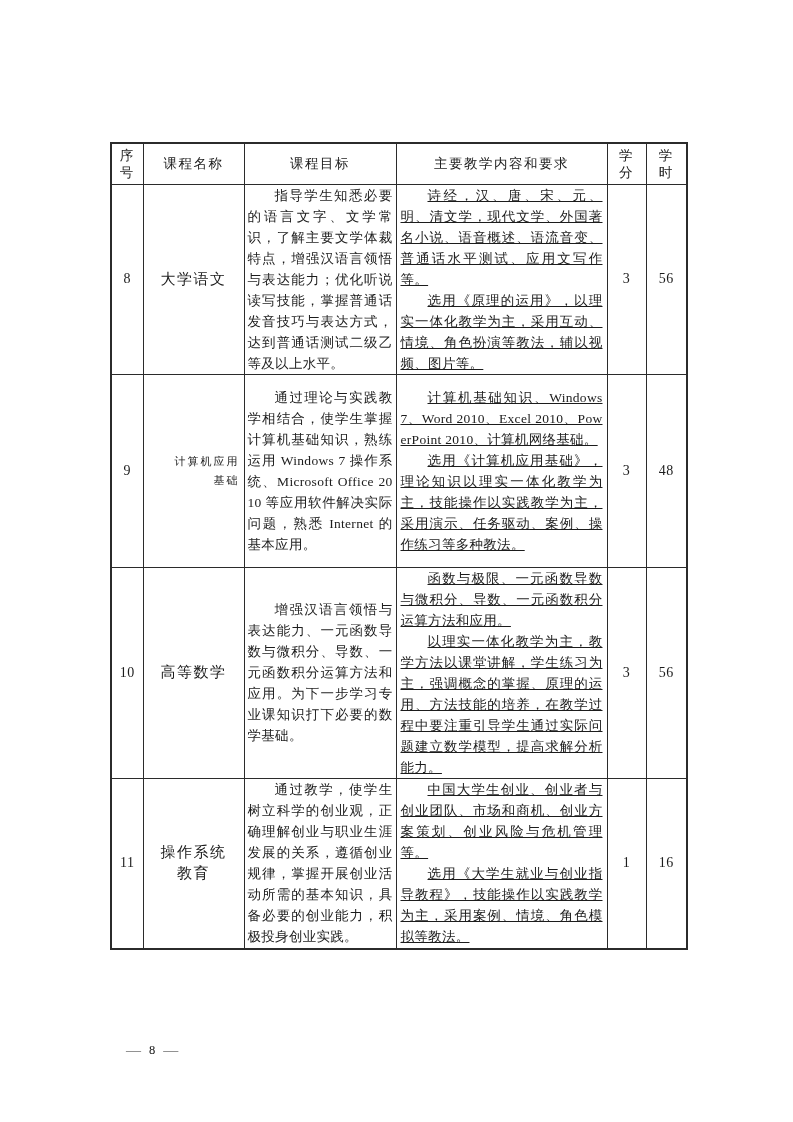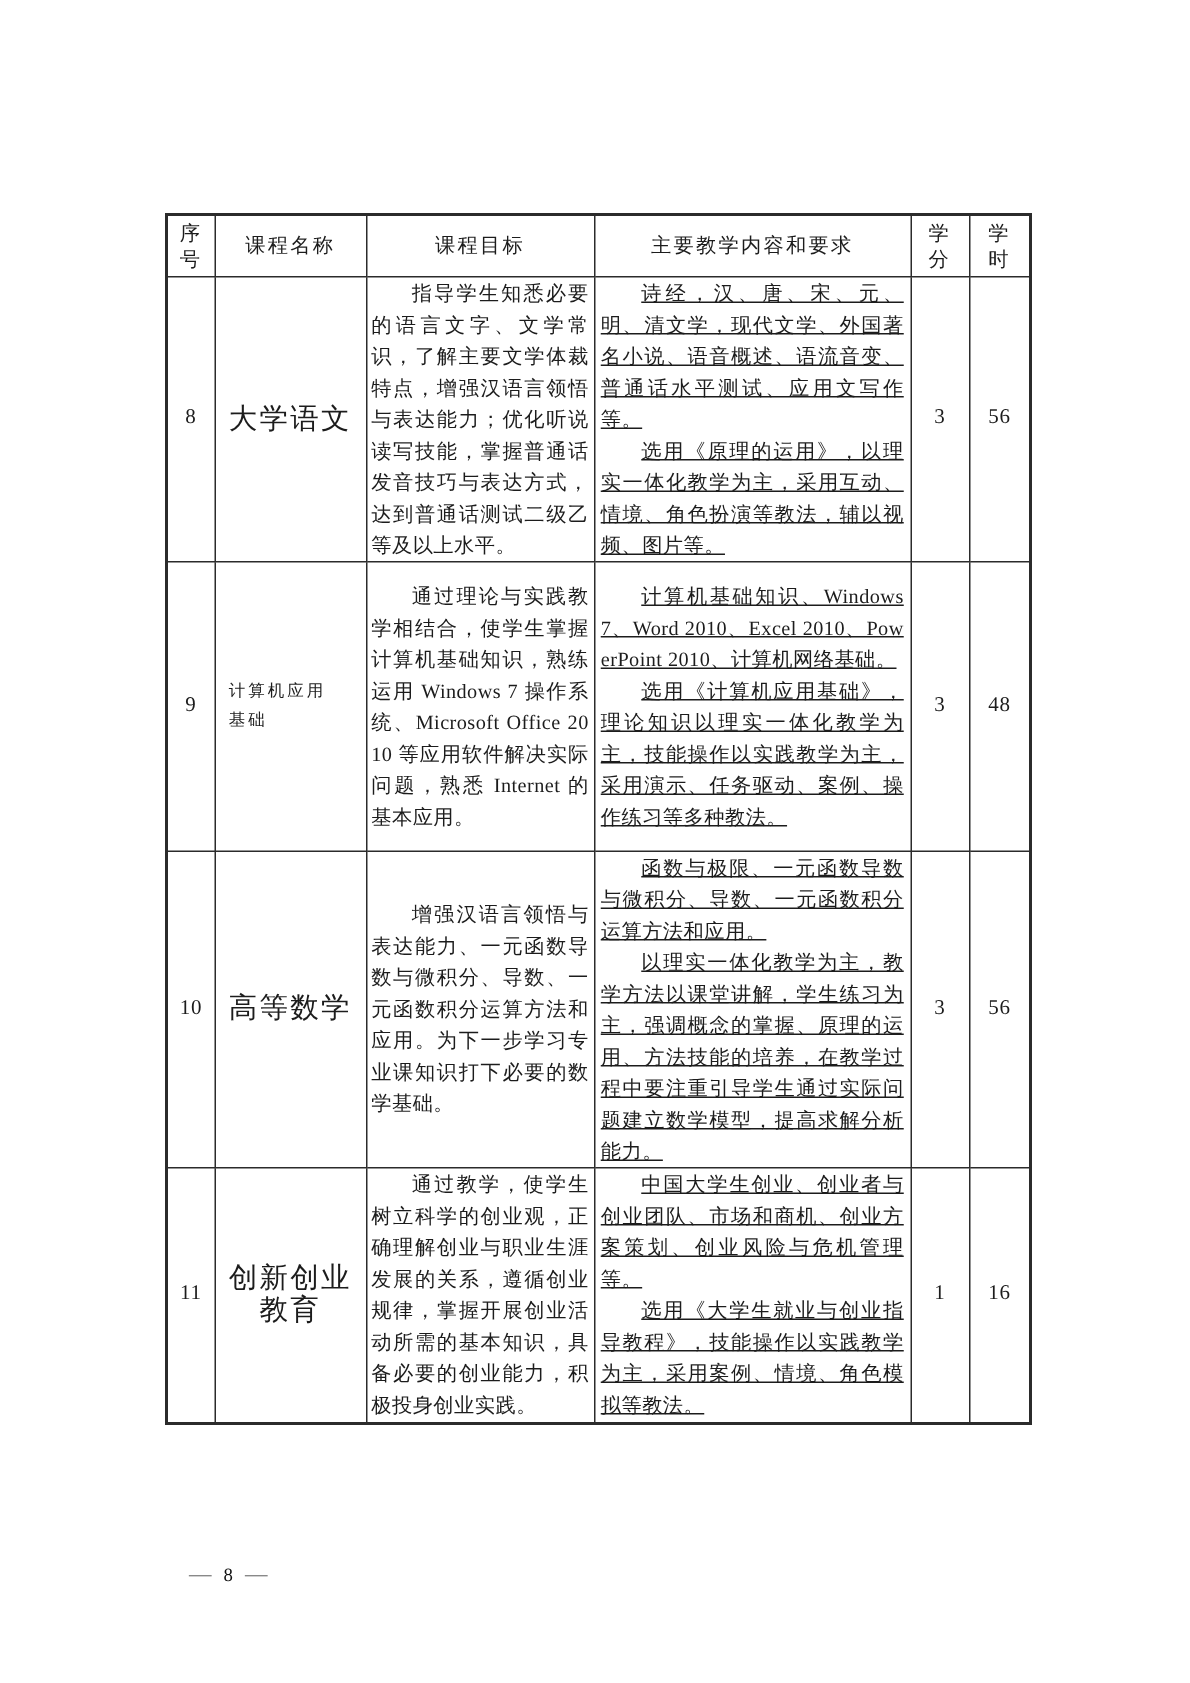--- a/index.html
+++ b/index.html
@@ -45,23 +45,23 @@
   .r10 { height: 210px; }
   .r11 { height: 171px; }
 
   .c-no, .c-credit, .c-hours {
     text-align: center;
     font-size: 14px;
     letter-spacing: 0.5px;
   }
 
   .c-name { text-align: center; padding: 0 4px; }
-  .name-line { line-height: 21px; letter-spacing: 1.5px; font-size: 19px; }
+  .name-line { line-height: 21px; letter-spacing: 1.5px; font-size: 15px; }
   .name-line:empty { display: none; }
-  .r9 .c-name { text-align: left; padding-left: 9px; }
+  .r9 .c-name { text-align: right; padding-left: 9px; }
   .r9 .name-line { font-size: 11px; line-height: 19px; letter-spacing: 2px; }
 
   .c-obj     { padding: 0 3px; }
   .c-content { padding: 0 4px; text-decoration: underline; }
   .para {
     margin: 0;
     text-indent: 2em;
     text-align: justify;
     line-height: 21px;
     letter-spacing: 0.3px;
@@ -153,21 +153,21 @@
         <p class="para">函数与极限、一元函数导数与微积分、导数、一元函数积分运算方法和应用。</p>
         <p class="para">以理实一体化教学为主，教学方法以课堂讲解，学生练习为主，强调概念的掌握、原理的运用、方法技能的培养，在教学过程中要注重引导学生通过实际问题建立数学模型，提高求解分析能力。</p>
       </td>
       <td class="c-credit">3</td>
       <td class="c-hours">56</td>
     </tr>
 
     <tr class="r11">
       <td class="c-no">11</td>
       <td class="c-name">
-        <div class="name-line">创新创业</div>
+        <div class="name-line">操作系统</div>
         <div class="name-line">教育</div>
       </td>
       <td class="c-obj">
         <p class="para">通过教学，使学生树立科学的创业观，正确理解创业与职业生涯发展的关系，遵循创业规律，掌握开展创业活动所需的基本知识，具备必要的创业能力，积极投身创业实践。</p>
       </td>
       <td class="c-content">
         <p class="para">中国大学生创业、创业者与创业团队、市场和商机、创业方案策划、创业风险与危机管理等。</p>
         <p class="para">选用《大学生就业与创业指导教程》，技能操作以实践教学为主，采用案例、情境、角色模拟等教法。</p>
       </td>
       <td class="c-credit">1</td>

